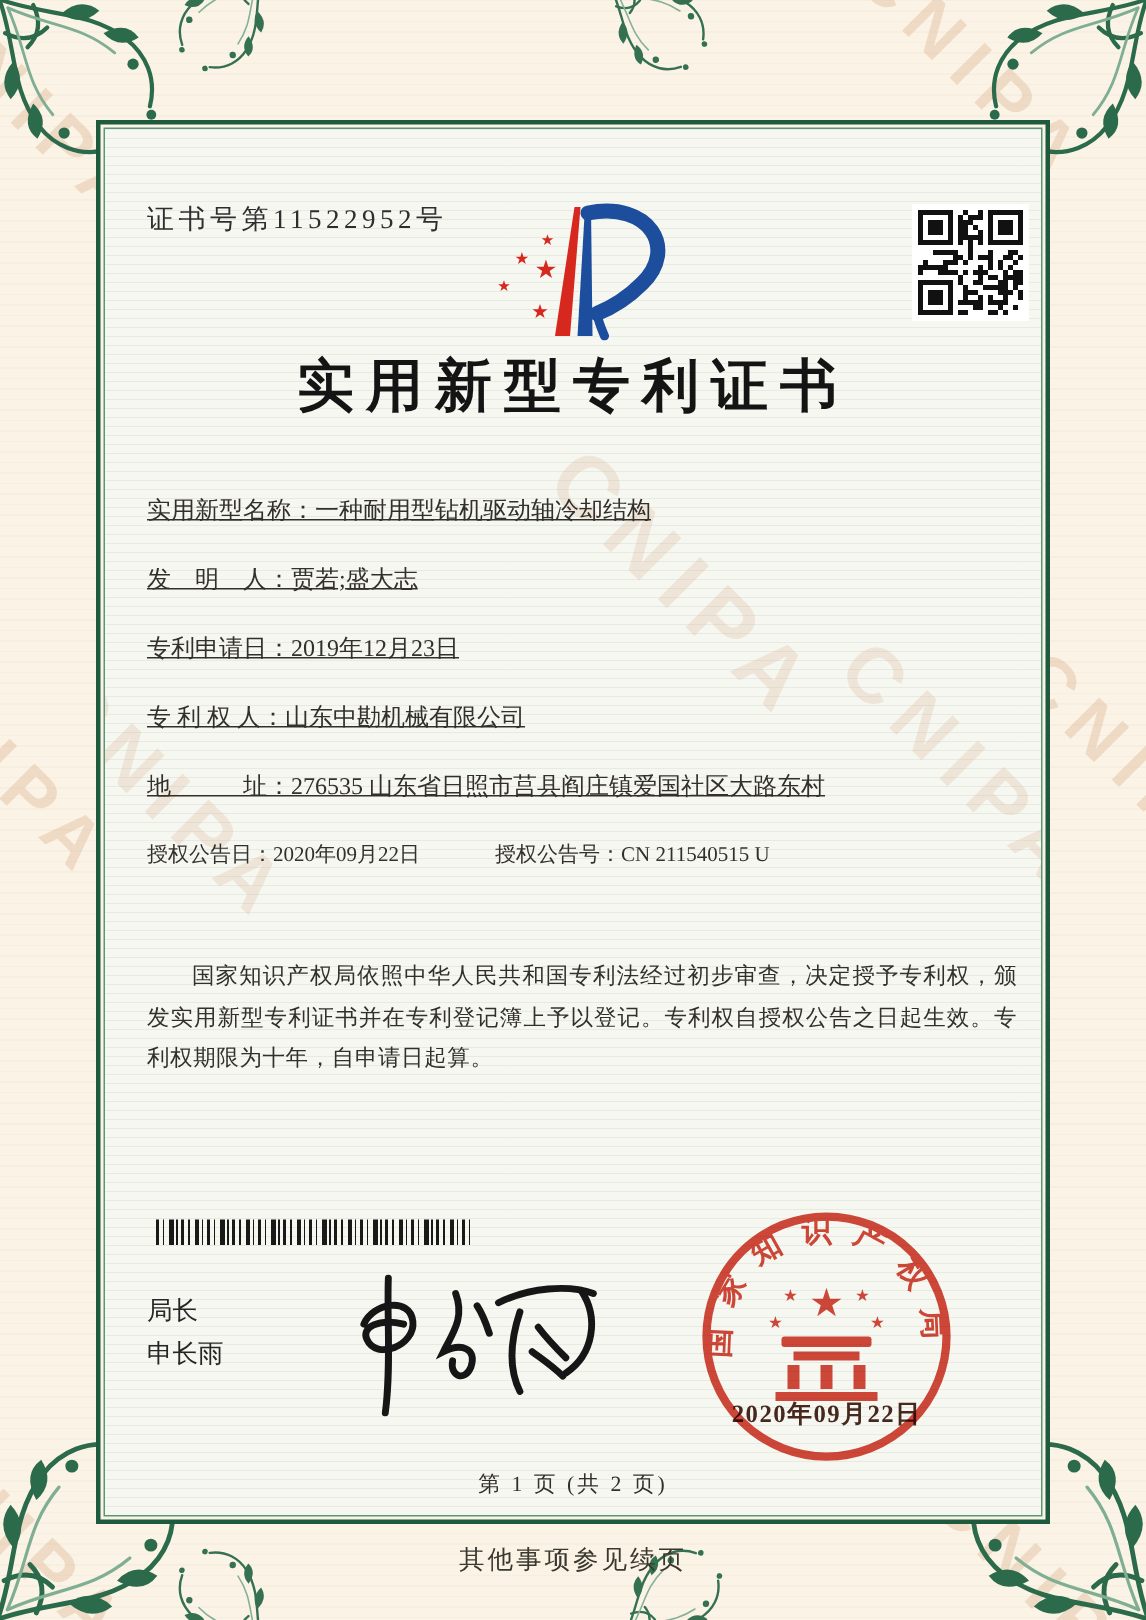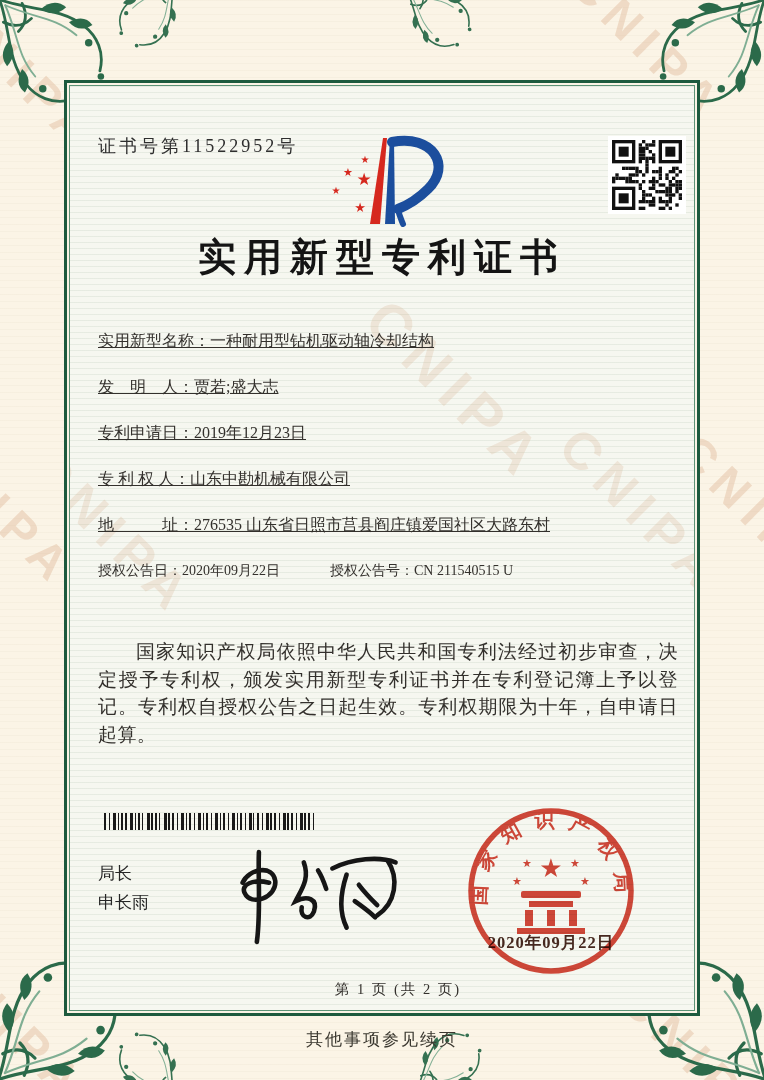--- a/index.html
+++ b/index.html
@@ -50,40 +50,40 @@
     position:absolute;left:0;top:146px;width:100%;text-align:center;
     font-size:38px;font-weight:bold;letter-spacing:8px;color:#141414;z-index:3;
   }
   .fields{position:absolute;left:28px;top:232px;width:578px;z-index:3;}
   .field-row{height:46px;line-height:46px;font-size:16px;white-space:pre;color:#33302c;text-decoration:underline;}
   .field-row .lab{white-space:pre;}
   .grant-row{height:46px;line-height:46px;font-size:14px;white-space:pre;color:#33302c;display:flex;}
   .grant-row .pair2{margin-left:50px;}
   .paras{
     position:absolute;left:28px;top:552px;width:580px;z-index:3;
-    font-size:19px;line-height:27.5px;text-align:justify;color:#33302c;letter-spacing:0.4px;font-family:Liberation Serif, serif;
+    font-size:15px;line-height:27.5px;text-align:justify;color:#33302c;letter-spacing:0.4px;font-family:Liberation Serif, serif;
   }
   .paras p{margin:0;text-indent:2em;}
   .barcode{
     position:absolute;left:34px;top:727px;width:212px;height:17px;z-index:3;
     background:repeating-linear-gradient(90deg,
       #191919 0 2px, transparent 2px 4.5px,
       #191919 4.5px 5.5px, transparent 5.5px 9px,
       #191919 9px 12px, transparent 12px 13.5px,
       #191919 13.5px 14.5px, transparent 14.5px 17px);
   }
   .signing{position:absolute;left:28px;top:776px;z-index:3;font-size:17px;color:#262626;}
   .signing .line2{margin-top:6px;}
   .signature{position:absolute;left:150px;top:758px;width:190px;height:102px;z-index:3;}
   .seal-date{
     position:absolute;left:388px;top:846px;width:186px;text-align:center;z-index:3;
     font-size:16.5px;letter-spacing:1px;color:#46281f;font-weight:bold;
   }
   .seal{position:absolute;left:390px;top:714px;width:182px;height:182px;z-index:4;mix-blend-mode:multiply;opacity:.93;}
-  .page-info{position:absolute;left:16px;top:894px;width:100%;text-align:center;font-size:14.5px;letter-spacing:2px;color:#33302c;z-index:3;}
+  .page-info{position:absolute;left:0;top:894px;width:100%;text-align:center;font-size:14.5px;letter-spacing:2px;color:#33302c;z-index:3;}
   .footer-note{position:absolute;left:0;top:1028px;width:100%;text-align:center;font-size:17px;letter-spacing:2px;color:#3a372f;z-index:3;}
   .defs-holder{position:absolute;width:0;height:0;overflow:hidden;}
 </style>
 </head>
 <body>
 
 <svg class="defs-holder" aria-hidden="true">
   <defs>
     <symbol id="flourish" viewBox="0 0 160 160">
       <g fill="none" stroke="#2b6a4a" stroke-width="3" stroke-linecap="round">

